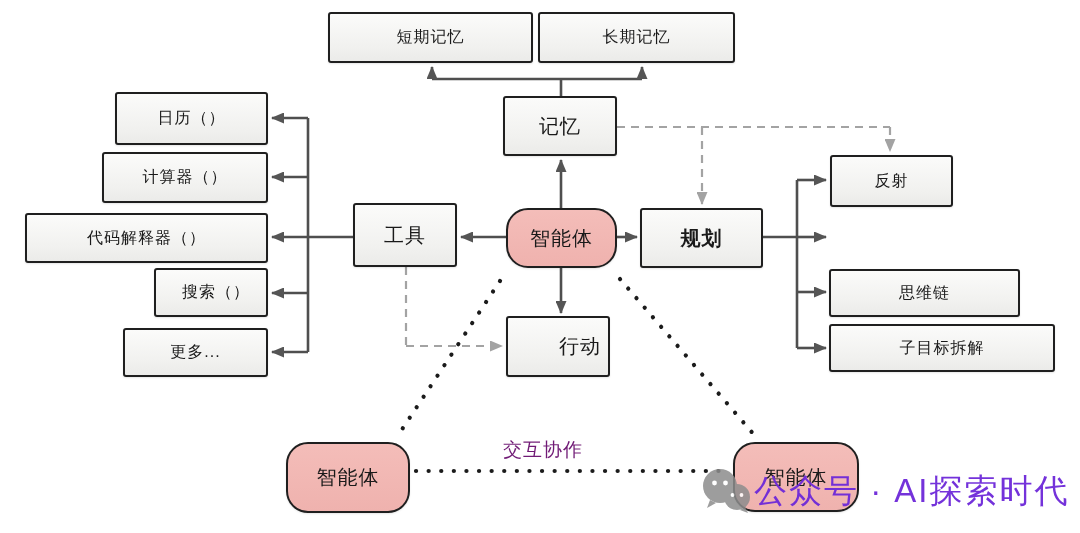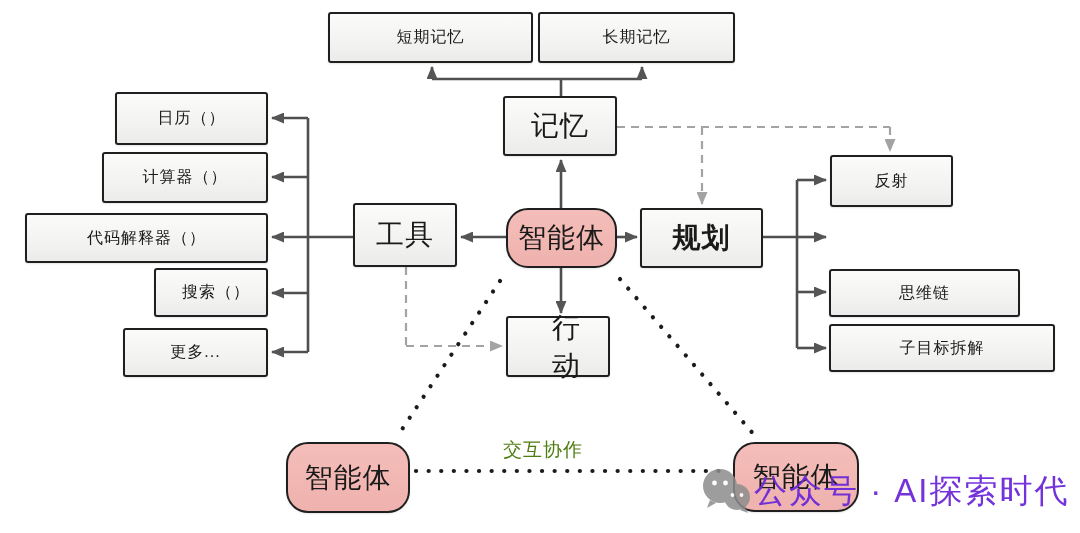--- a/index.html
+++ b/index.html
@@ -8,24 +8,24 @@
     font-family:"Liberation Sans","DejaVu Sans",sans-serif;color:#1a1a1a;
   }
   .edges{position:absolute;left:0;top:0;width:1080px;height:533px;}
   .node{
     position:absolute;display:flex;align-items:center;justify-content:center;
     border:2.4px solid #1f1f1f;border-radius:3px;
     background:linear-gradient(180deg,#fbfbfa 0%,#f1f1ef 70%,#ebebe9 100%);
     font-size:16px;letter-spacing:1px;box-sizing:border-box;
     box-shadow:0 1px 2px rgba(0,0,0,0.10);
   }
-  .node.big{font-size:28px;}
+  .node.big{font-size:20px;}
   .node.pink{background:linear-gradient(180deg,#f4bdb9 0%,#efb2ae 100%);border-radius:22px;}
   .edge-label{
-    position:absolute;text-align:center;font-size:19px;letter-spacing:1px;color:#4d7c0f;
+    position:absolute;text-align:center;font-size:19px;letter-spacing:1px;color:#701a75;
   }
   .watermark{
     position:absolute;left:700px;top:468px;display:flex;align-items:center;z-index:5;
   }
   .watermark .wm-text{
     font-size:33px;color:#6d28d9;letter-spacing:2px;opacity:0.95;white-space:nowrap;
   }
   .wm-icon{width:52px;height:46px;margin-right:2px;opacity:0.85;}
 </style>
 </head>

